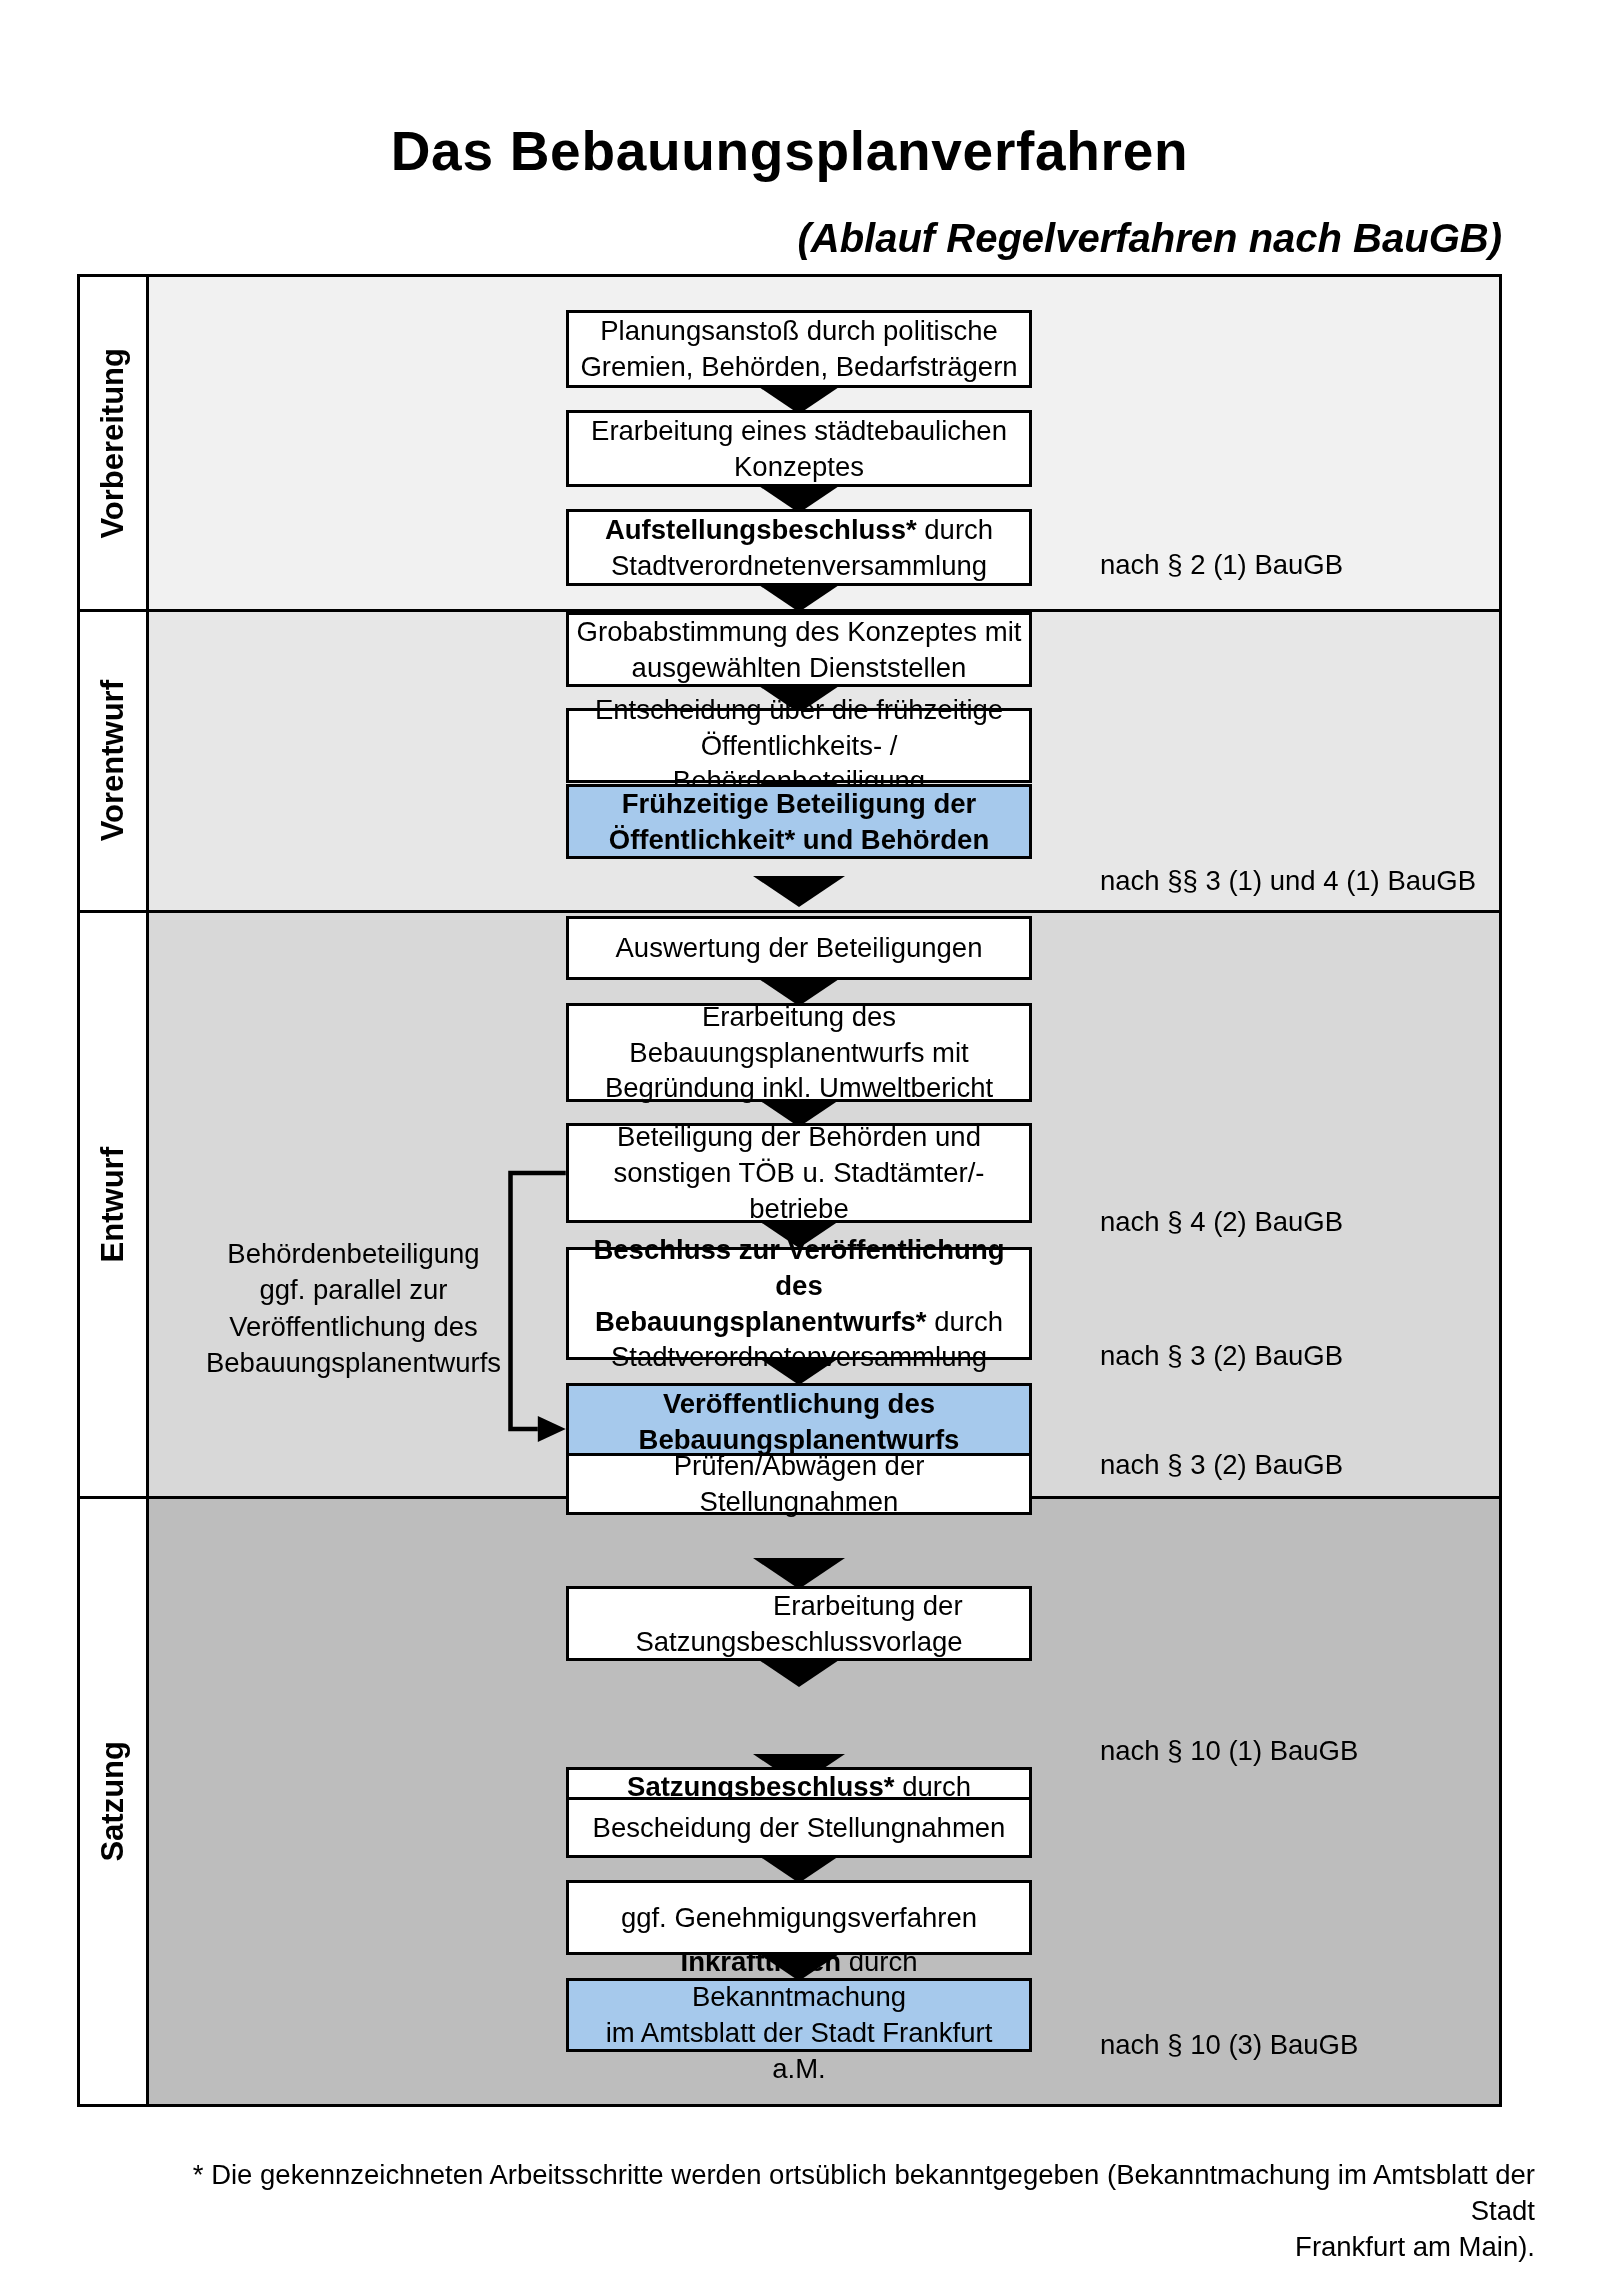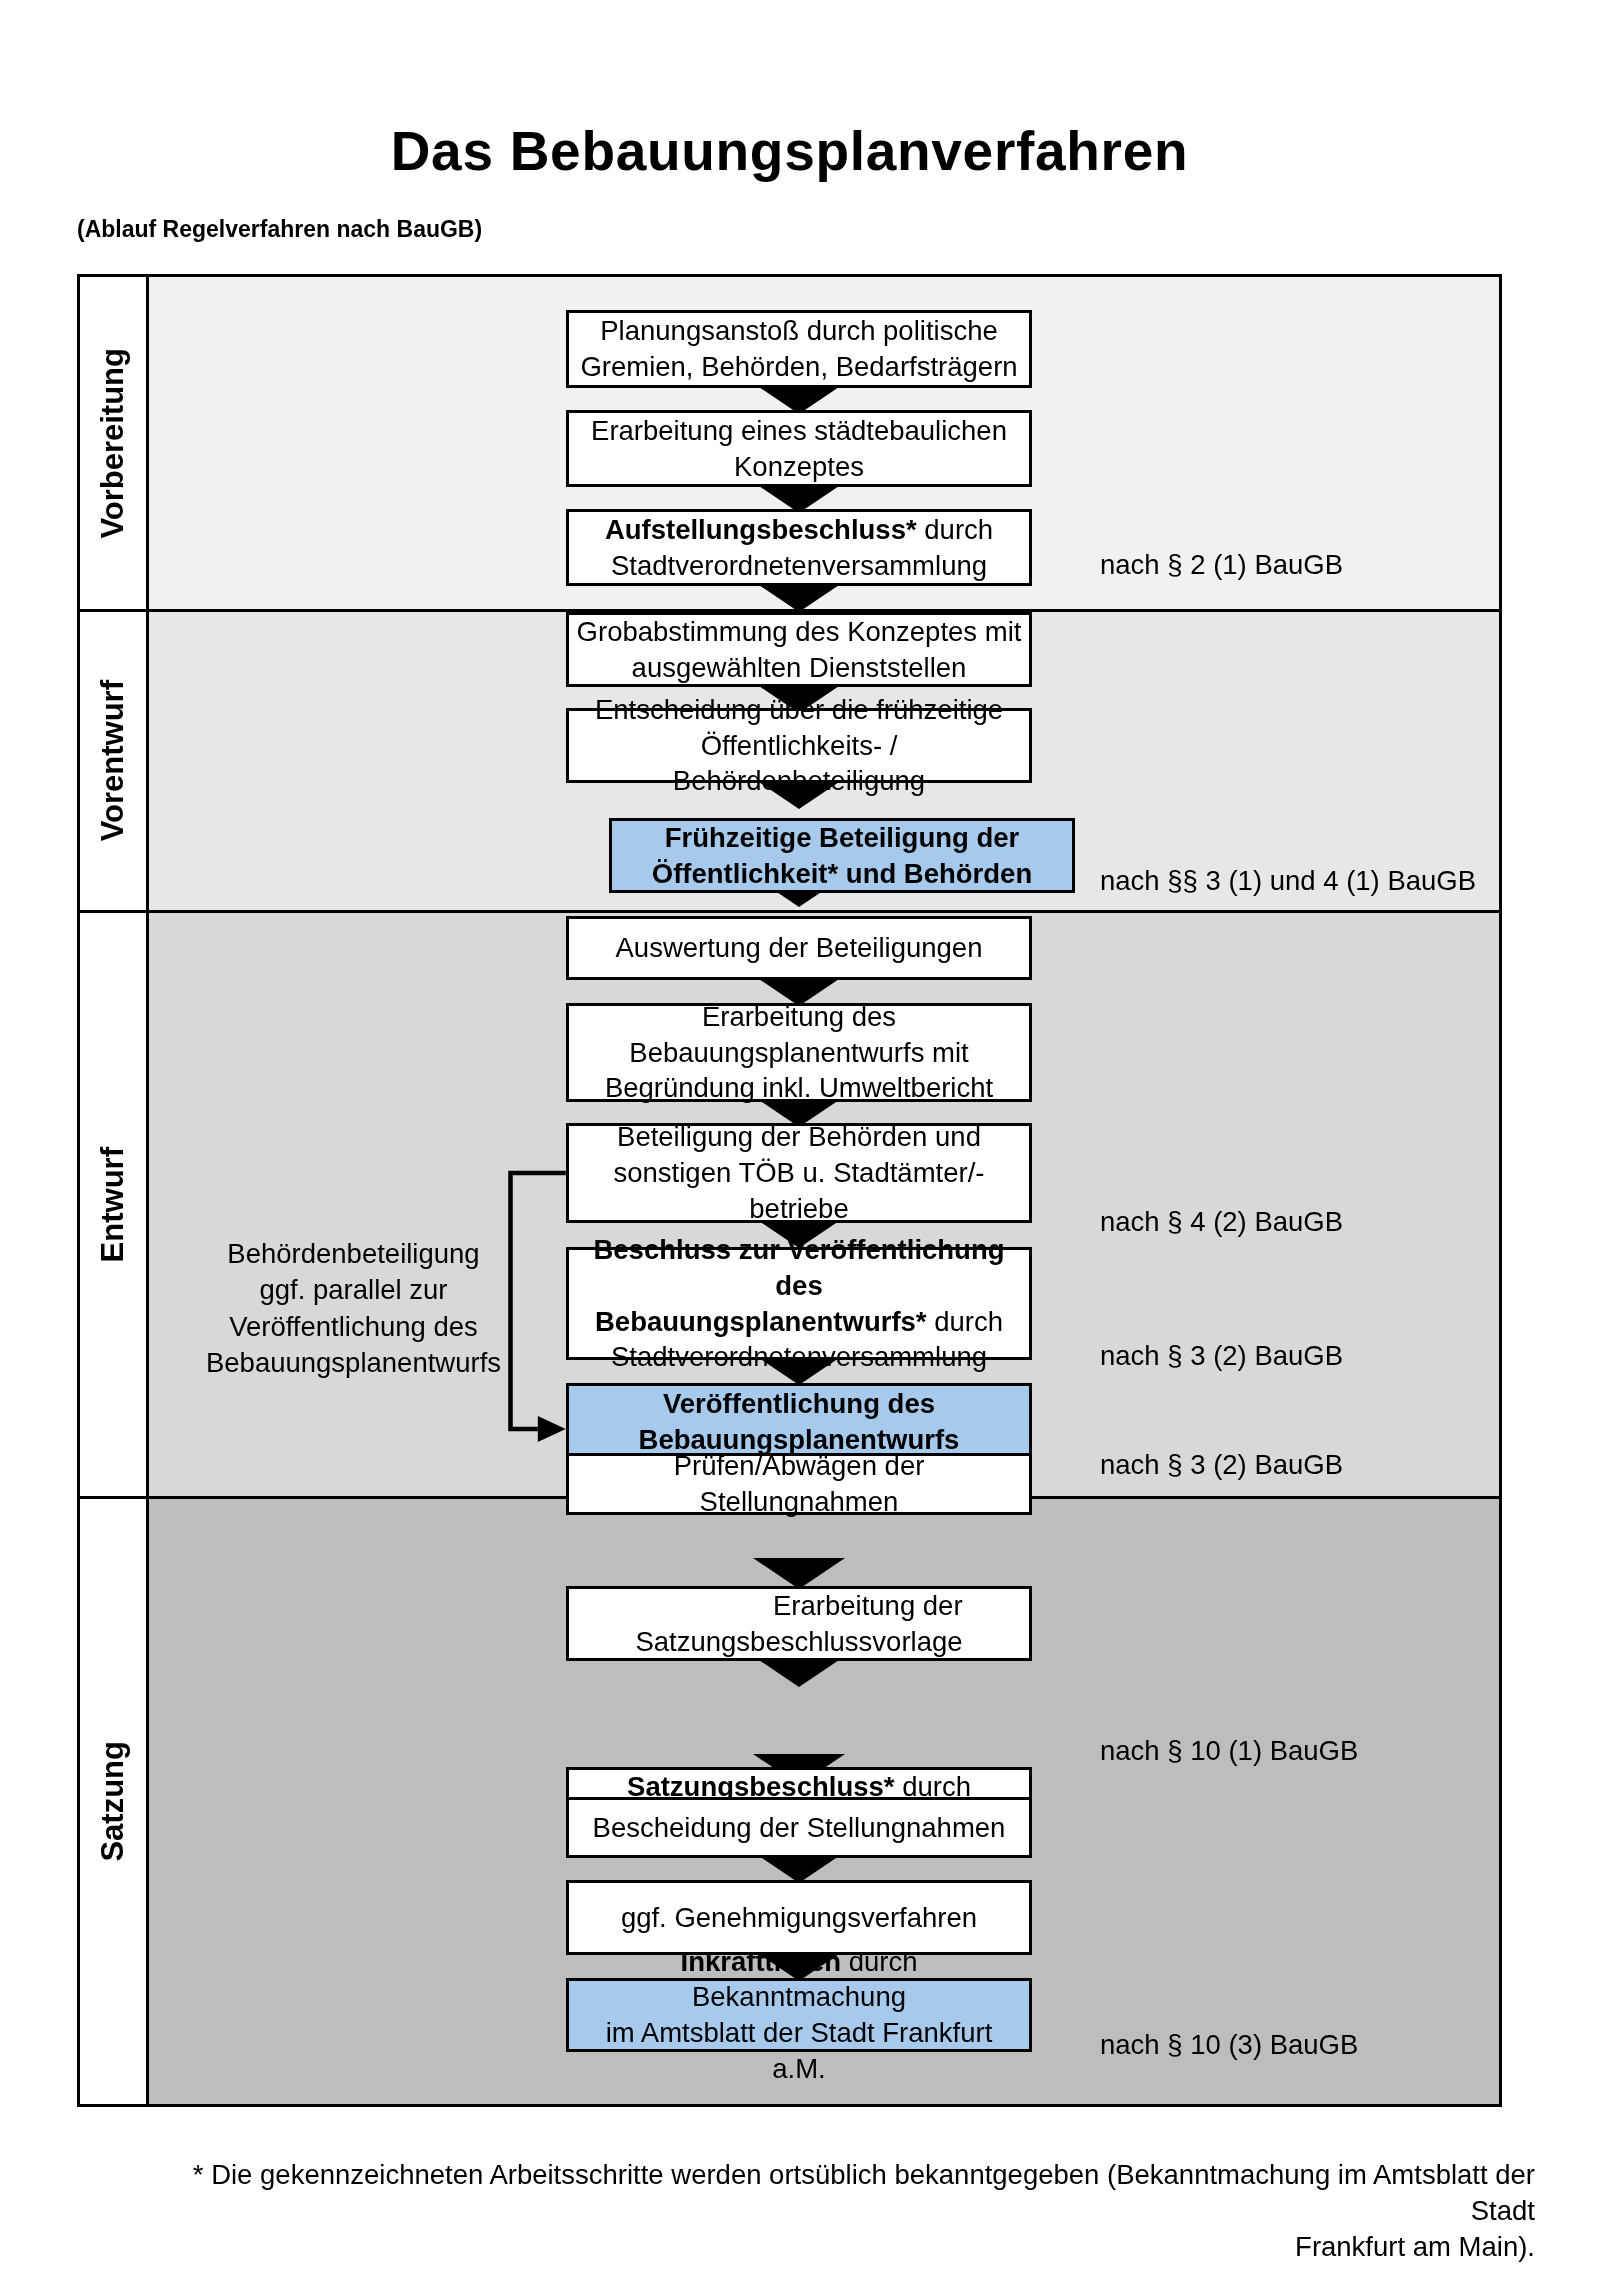--- a/index.html
+++ b/index.html
@@ -6,21 +6,21 @@
   html, body { background: #ffffff; }
   body { font-family: "Liberation Sans", sans-serif; color: #000; }
   #canvas { position: relative; width: 1623px; height: 2295px; background: #fff; overflow: hidden; }
 
   .title {
     position: absolute; left: 77px; top: 119px; width: 1425px;
     text-align: center; font-size: 55px; font-weight: bold; letter-spacing: 0.7px;
   }
   .subtitle {
     position: absolute; left: 77px; top: 216px; width: 1425px;
-    text-align: left; font-size: 23px; font-weight: bold;
+    text-align: right; font-size: 40px; font-weight: bold; font-style: italic;
   }
 
   .frame {
     position: absolute; left: 77px; top: 274px; width: 1425px; height: 1833px;
     border: 3.3px solid #000; display: flex; flex-direction: column;
   }
   .phase-row { display: flex; flex-direction: row; border-bottom: 3.3px solid #000; }
   .phase-row:last-child { border-bottom: none; flex: 1; }
   .phase-label-cell {
     width: 69px; background: #ffffff; border-right: 3.9px solid #000;
@@ -110,21 +110,21 @@
   <div class="flow-box" style="top:310px;height:78px;"><span><span class="b"></span><span>Planungsanstoß durch politische
 Gremien, Behörden, Bedarfsträgern</span></span></div>
   <div class="flow-box" style="top:410px;height:77px;"><span><span class="b"></span><span>Erarbeitung eines städtebaulichen
 Konzeptes</span></span></div>
   <div class="flow-box" style="top:509px;height:77px;"><span><span class="b">Aufstellungsbeschluss*</span><span> durch
 Stadtverordnetenversammlung</span></span></div>
   <div class="flow-box" style="top:612px;height:75px;"><span><span class="b"></span><span>Grobabstimmung des Konzeptes mit
 ausgewählten Dienststellen</span></span></div>
   <div class="flow-box" style="top:708px;height:75px;"><span><span class="b"></span><span>Entscheidung über die frühzeitige
 Öffentlichkeits- / Behördenbeteiligung</span></span></div>
-  <div class="flow-box blue" style="top:818px;height:75px;margin-left:43px;"><span><span class="b">Frühzeitige Beteiligung der
+  <div class="flow-box blue" style="top:784px;height:75px;"><span><span class="b">Frühzeitige Beteiligung der
 Öffentlichkeit* und Behörden</span><span></span></span></div>
   <div class="flow-box" style="top:916px;height:64px;justify-content:center;"><span><span class="b"></span><span>Auswertung der Beteiligungen</span></span></div>
   <div class="flow-box" style="top:1003px;height:99px;"><span><span class="b"></span><span>Erarbeitung des
 Bebauungsplanentwurfs mit
 Begründung inkl. Umweltbericht</span></span></div>
   <div class="flow-box" style="top:1123px;height:100px;"><span><span class="b"></span><span>Beteiligung der Behörden und
 sonstigen TÖB u. Stadtämter/-betriebe</span></span></div>
   <div class="flow-box" style="top:1247px;height:113px;"><span><span class="b">Beschluss zur Veröffentlichung des
 Bebauungsplanentwurfs*</span><span> durch
 Stadtverordnetenversammlung</span></span></div>

